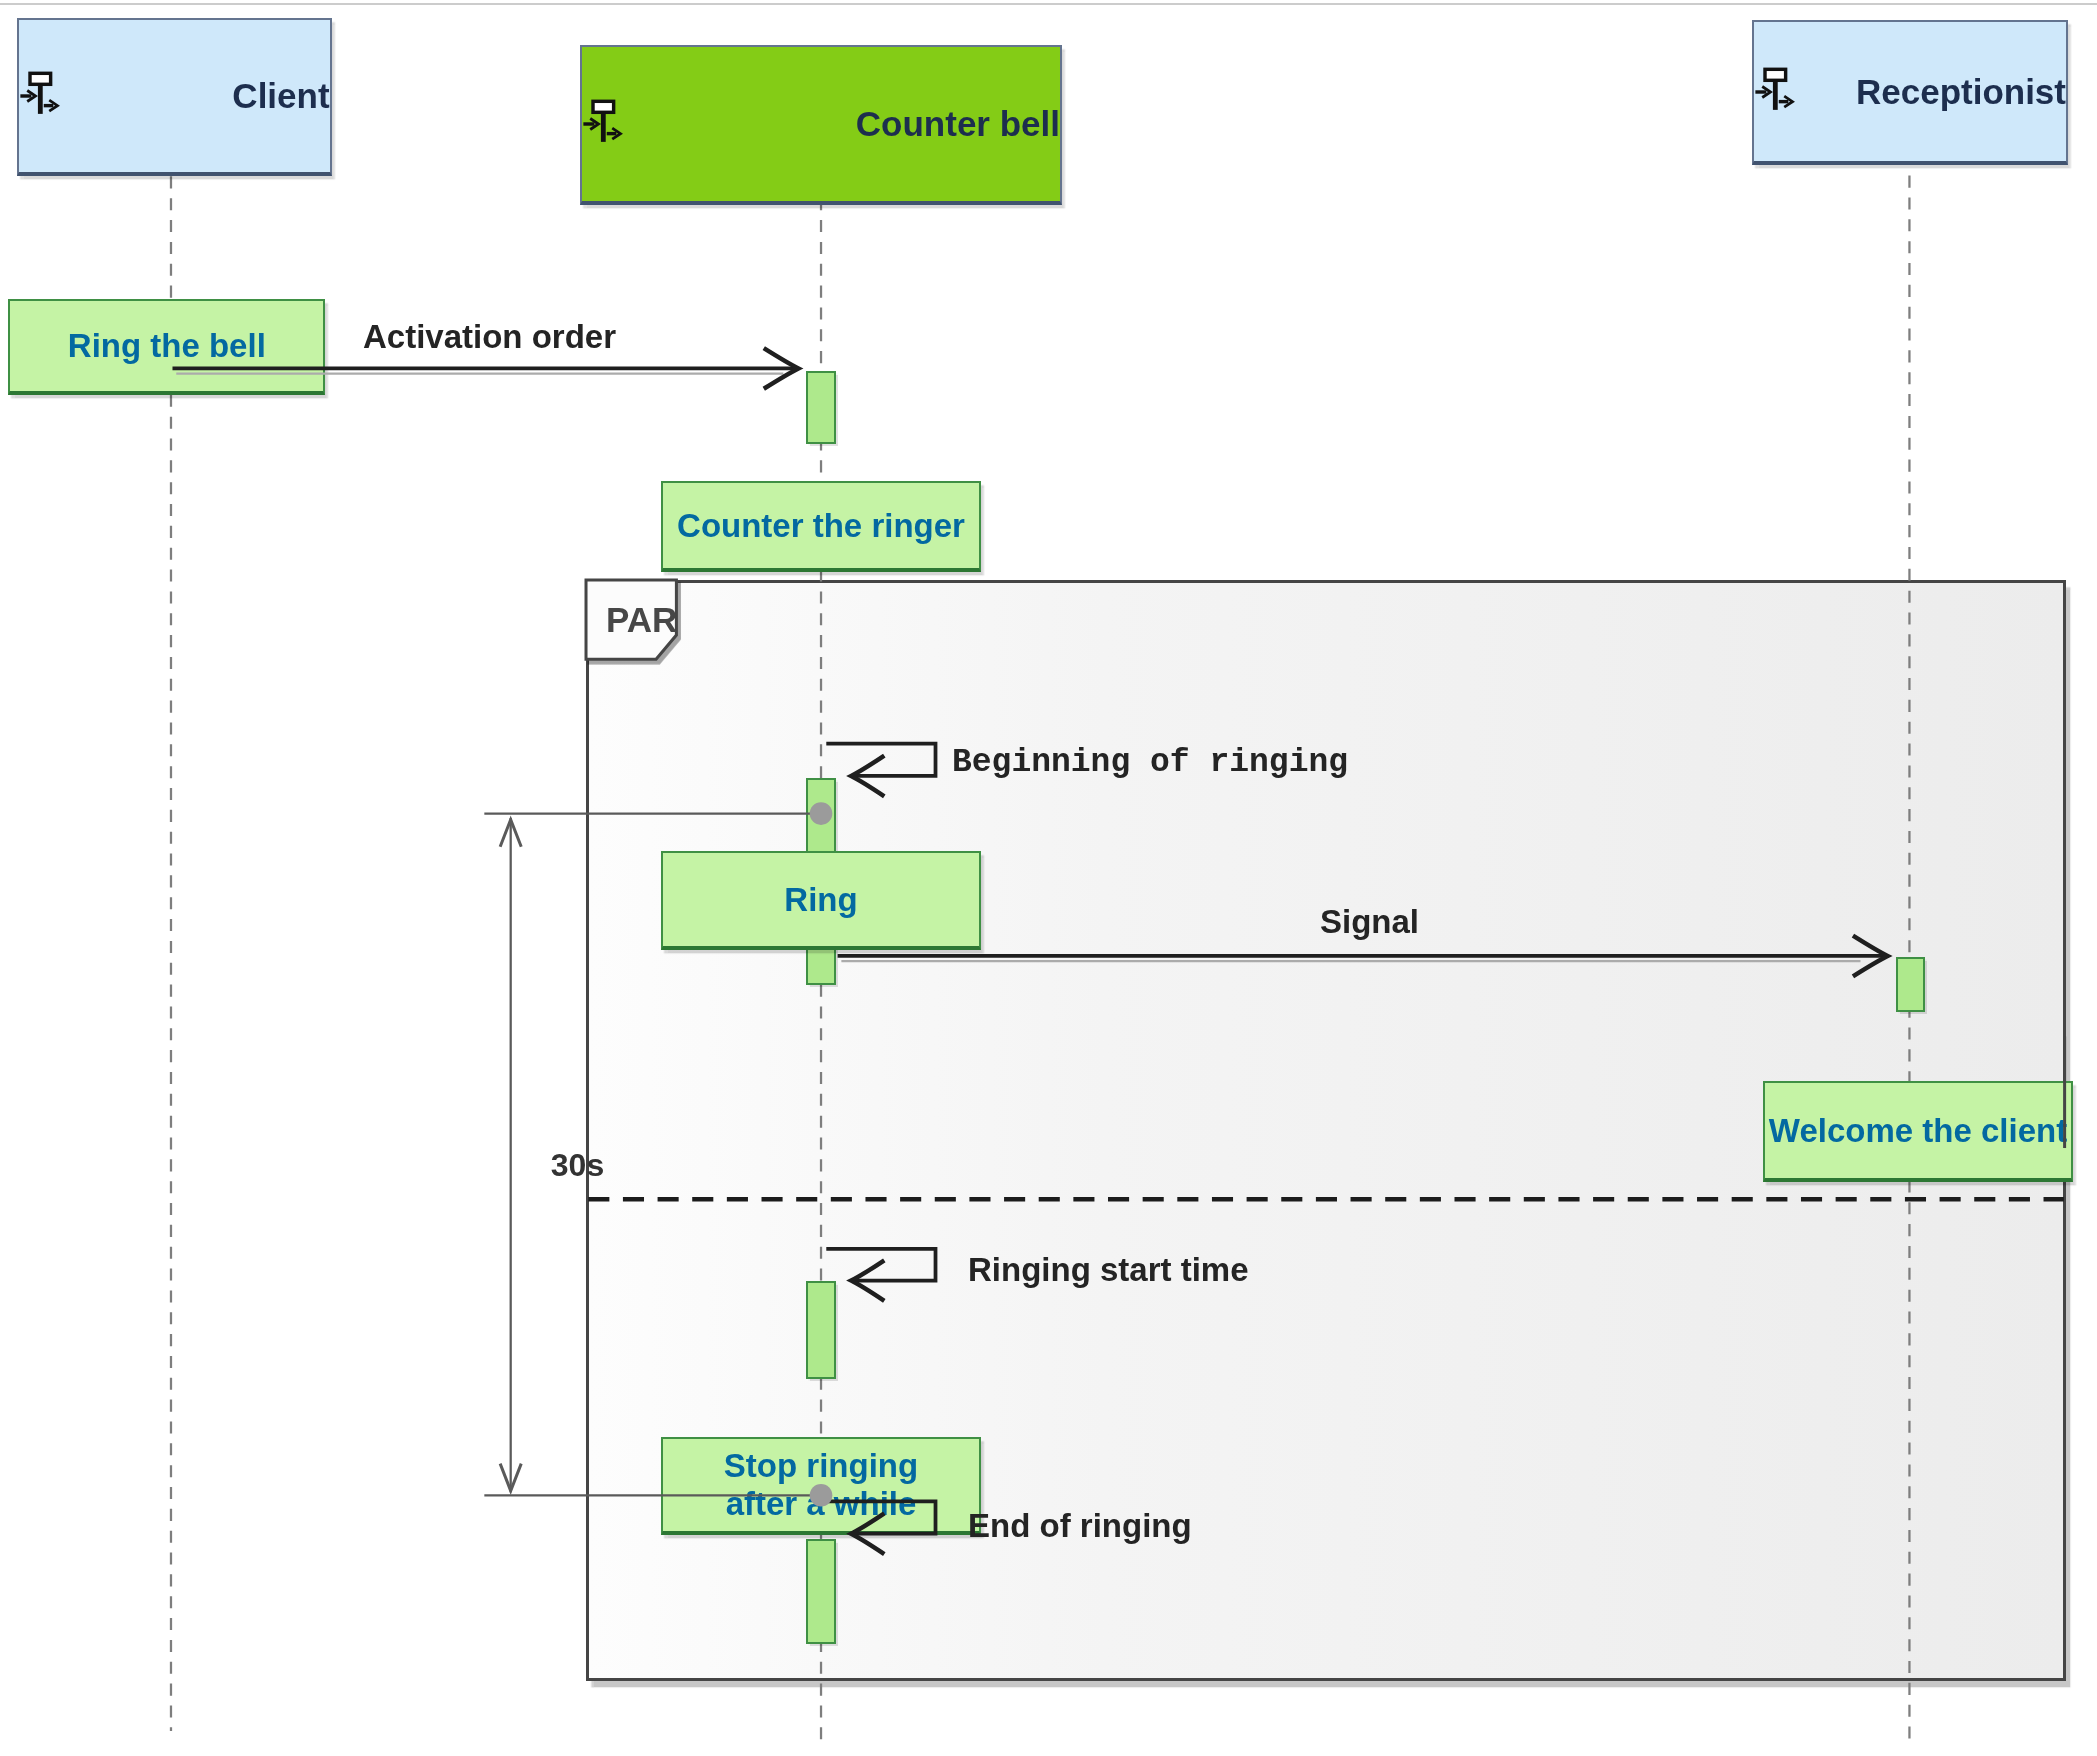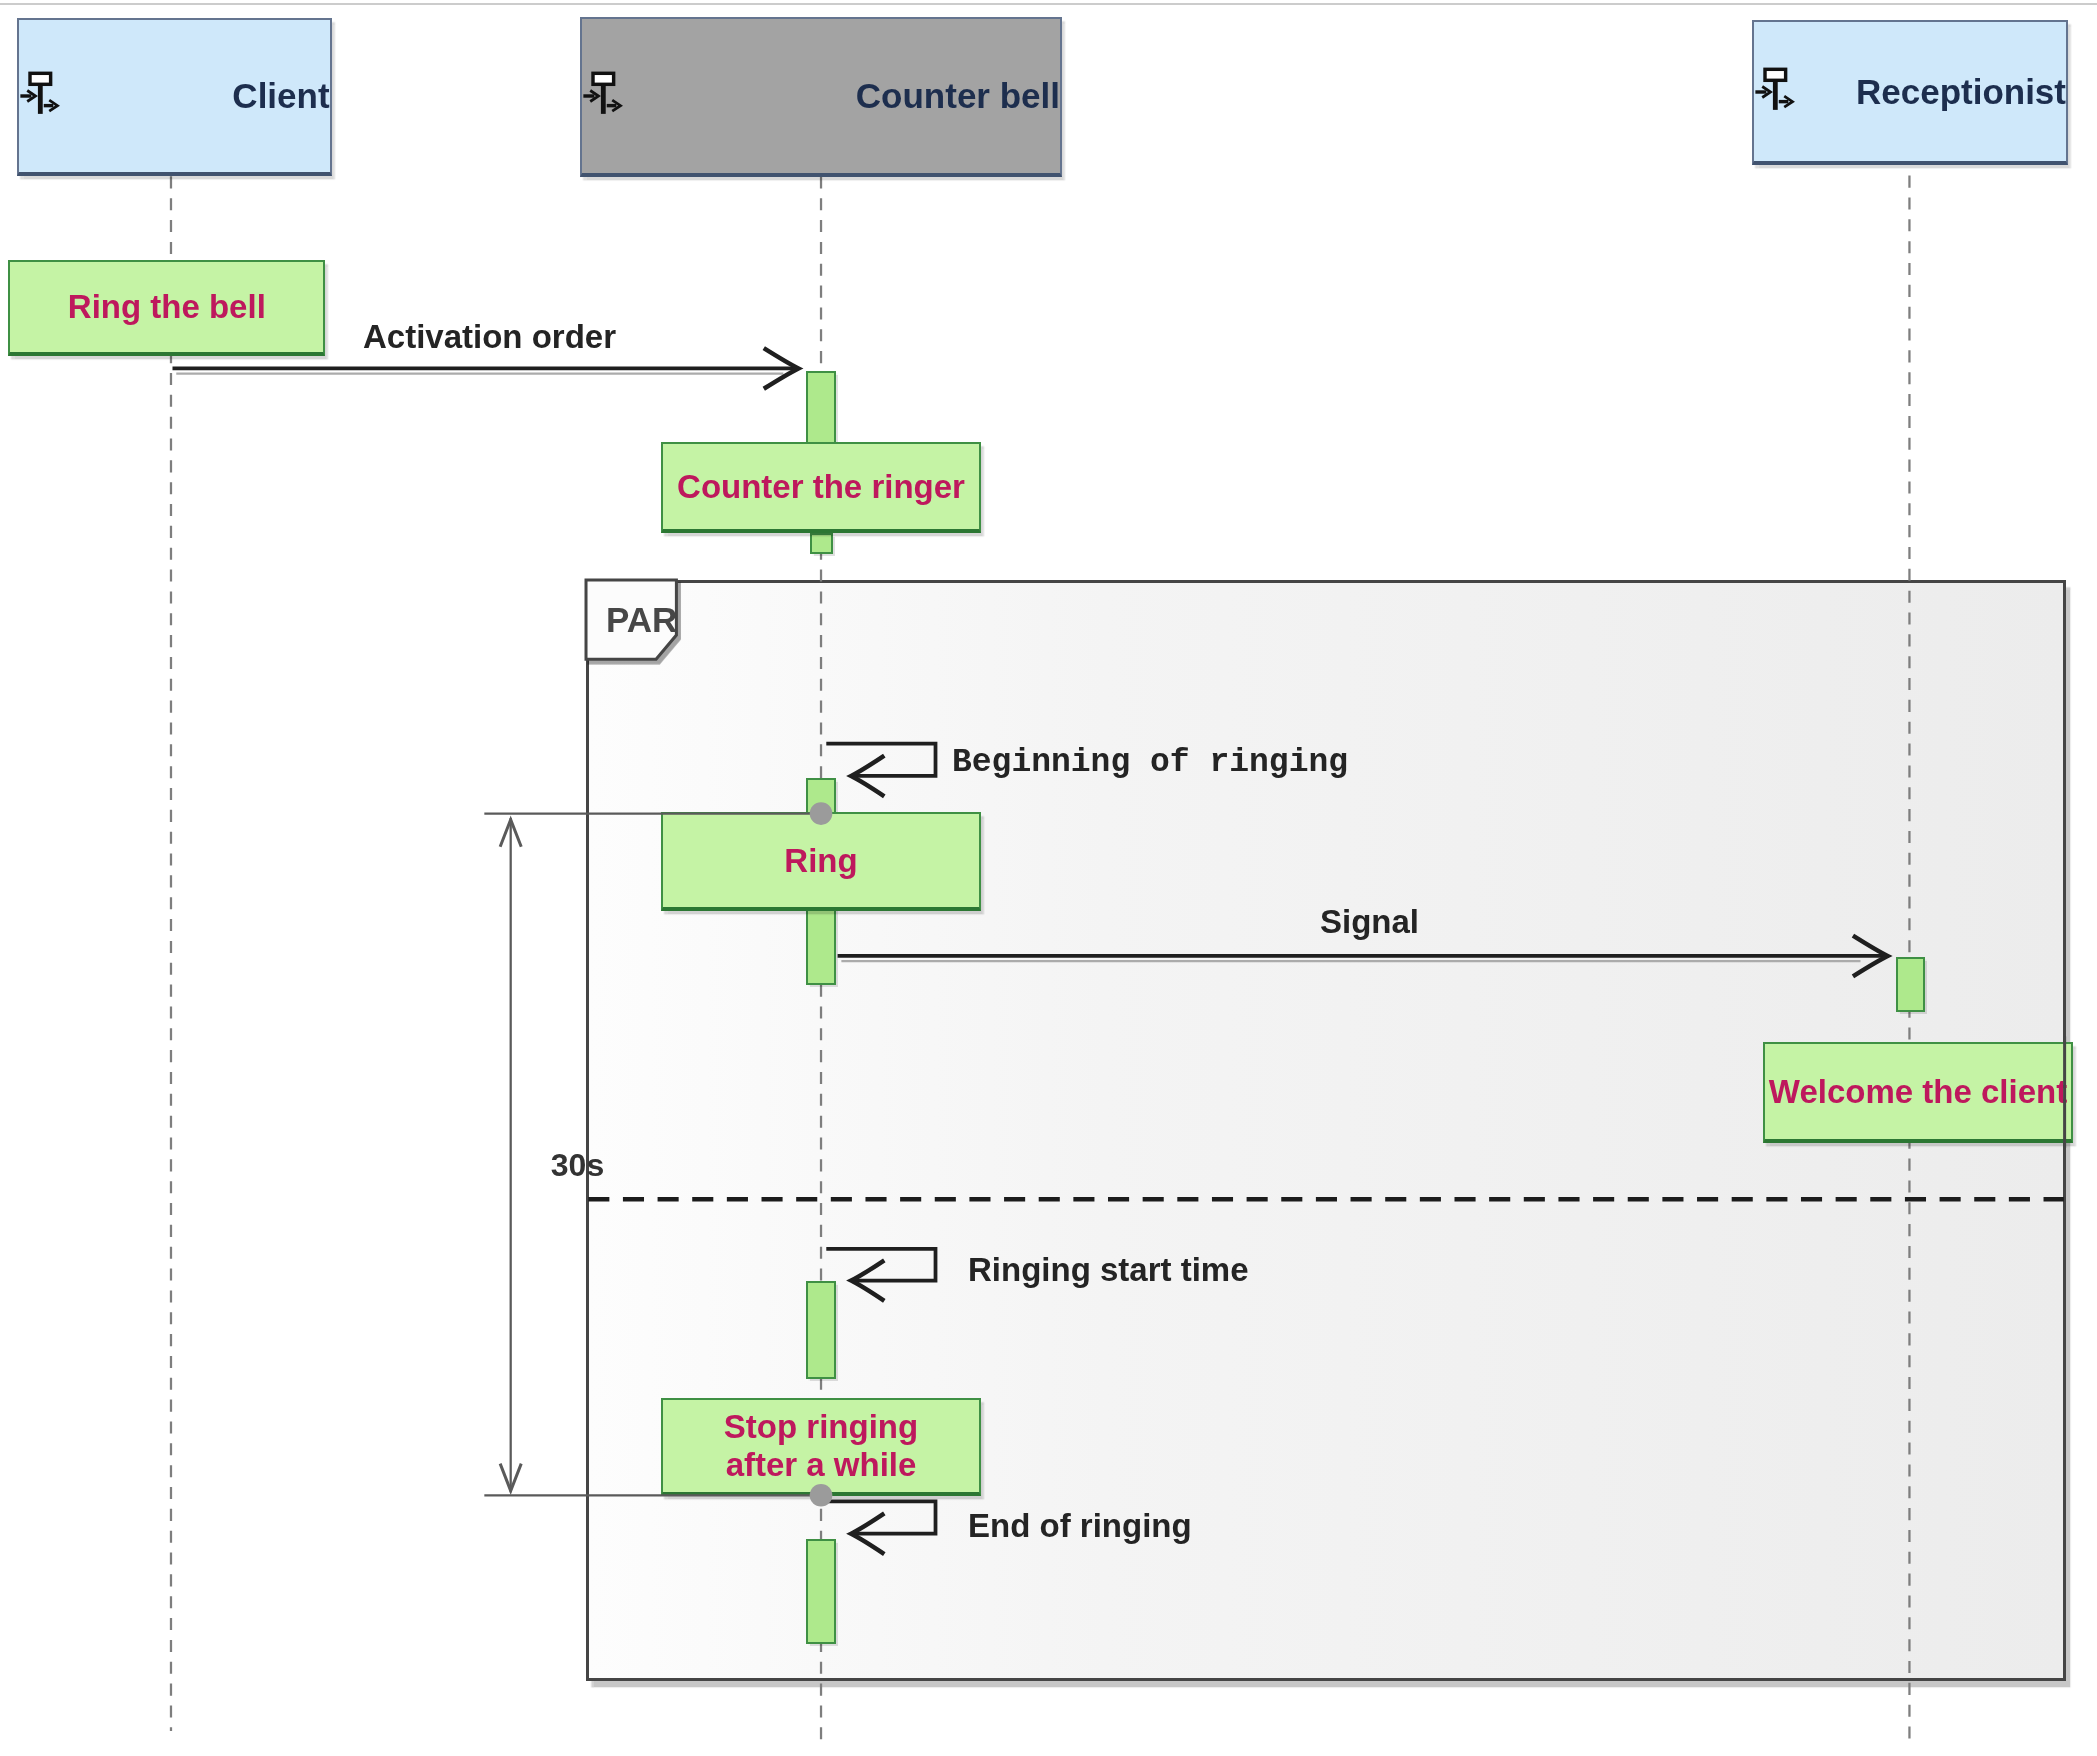--- a/index.html
+++ b/index.html
@@ -15,27 +15,27 @@
   .svg-over{z-index:4;}
   .text-layer{z-index:5;}
   svg.overlay{position:absolute;left:0;top:0;width:2097px;height:1756px;pointer-events:none;}
   
   .head{
     display:flex;align-items:center;justify-content:space-between;gap:10.5px;
     background:#cfe8fa;border:2.3px solid #64748f;border-bottom:4.5px solid #41536f;
     box-shadow:3px 3.8px 1.5px rgba(0,0,0,.15);
     color:#1d2e4e;font-size:35px;font-weight:600;box-sizing:border-box;
   }
-  .head.selected{background:#a3a3a3;}
+  .head.selected{background:#84cc16;margin-top:28px;}
   
   .note{
     display:flex;align-items:center;justify-content:center;text-align:center;
     background:#c5f3a5;border:2.3px solid #3f9044;border-bottom:4.5px solid #2c7733;
     box-shadow:3px 3.8px 1.5px rgba(0,0,0,.16);
-    color:#be185d;font-size:33px;font-weight:600;line-height:1.15;box-sizing:border-box;
+    color:#0369a1;font-size:33px;font-weight:600;line-height:1.15;box-sizing:border-box;margin-top:39px;
   }
   
   .bar{
     background:#aee98c;border:2.3px solid #3f9044;box-sizing:border-box;
     box-shadow:2.3px 2.3px 0.8px rgba(0,0,0,.12);
   }
   
   .fragment{
     border:3px solid #454545;box-sizing:border-box;
     background:linear-gradient(to right,#fdfdfd 0%,#f4f4f4 35%,#ececec 100%);

